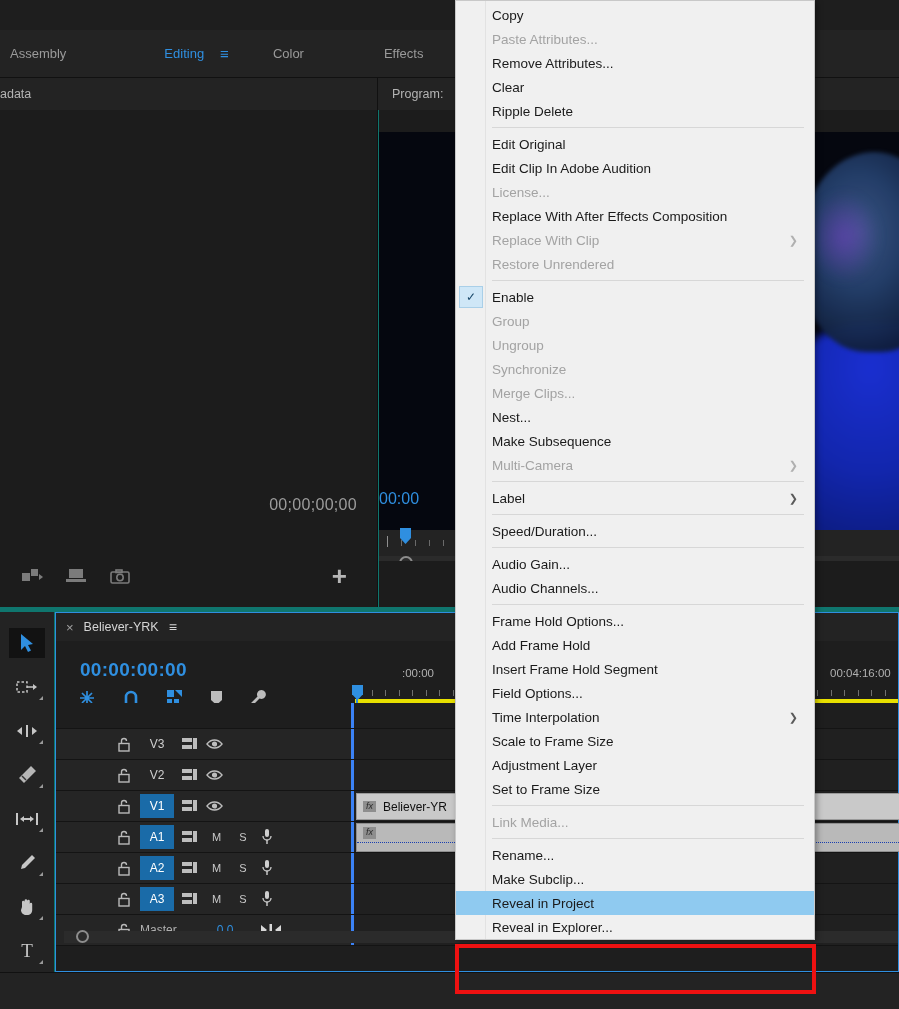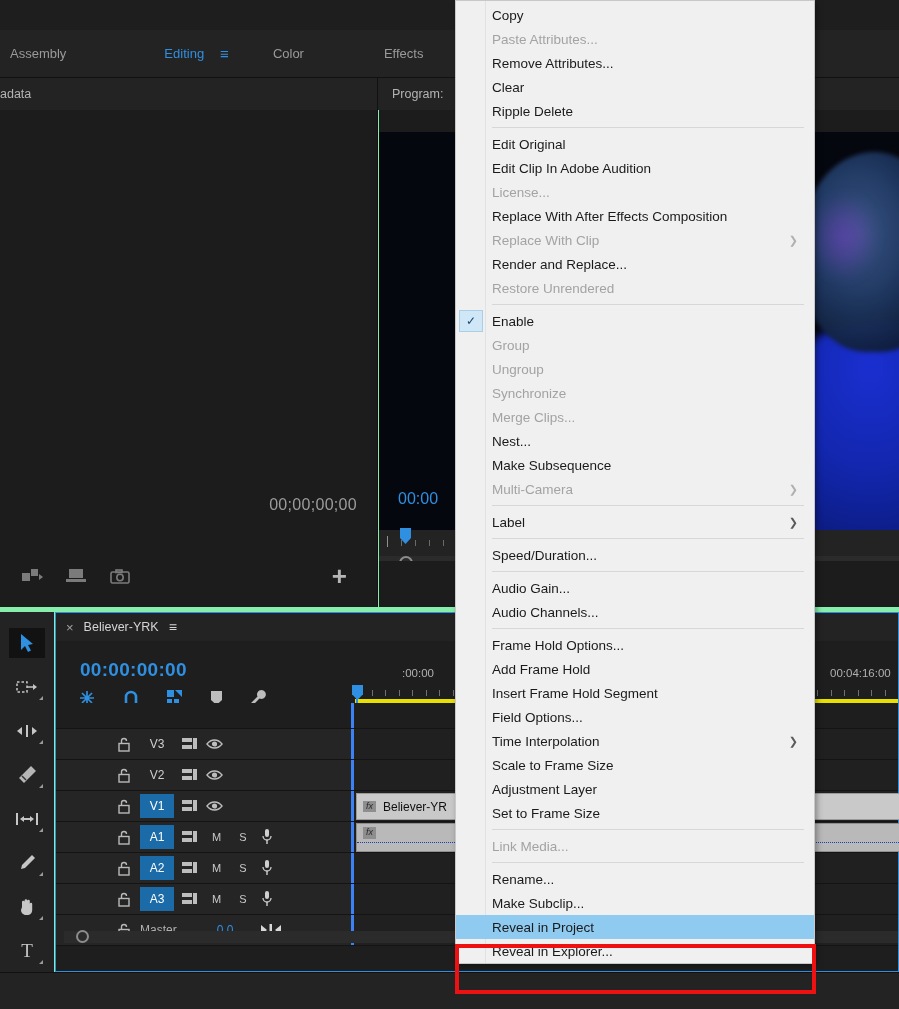--- a/index.html
+++ b/index.html
@@ -6,21 +6,21 @@
   html, body {
     width: 899px; height: 1009px;
     overflow: hidden;
     background: #1e1e1e;
     font-family: "Liberation Sans", sans-serif;
     -webkit-font-smoothing: antialiased;
   }
   #root { position: relative; width: 899px; height: 1009px; }
 
   
-  .app { position: absolute; inset: 0; background: #86efac; }
+  .app { position: absolute; inset: 0; background: #0f766e; }
 
   
   .titlebar {
     position: absolute; left: 0; top: 0; width: 899px; height: 30px;
     background: #1e1e1e;
   }
   .titlebar-white {
     position: absolute; left: 455px; top: 0; width: 360px; height: 30px;
     background: #ffffff;
   }
@@ -98,21 +98,21 @@
     background: radial-gradient(ellipse at 40% 20%, #1a2fd0 0%, #1226ad 40%, #0a1870 80%, #050c3a 100%);
     filter: blur(4px);
     border-radius: 40% 40% 0 0;
   }
   .pv-glow {
     position: absolute; left: 430px; top: 60px; width: 70px; height: 90px;
     background: radial-gradient(ellipse, rgba(120,60,200,.55), transparent 70%);
     filter: blur(6px);
   }
   .prog-tc {
-    position: absolute; left: 19px; top: 380px;
+    position: absolute; left: 0; top: 380px;
     color: #2f8fe0; font-size: 16px;
   }
   .prog-ruler {
     position: absolute; left: 0; top: 420px; width: 520px; height: 28px;
     background: #232323;
   }
   .prog-ruler .ticks {
     position: absolute; left: 0; top: 6px; width: 520px; height: 12px;
   }
   .prog-ruler .ticks i {
@@ -826,23 +826,20 @@
         <div class="mi disabled">
           <span>License...</span>
         </div>
         <div class="mi">
           <span>Replace With After Effects Composition</span>
         </div>
         <div class="mi disabled">
           <span>Replace With Clip</span>
           <span class="arrow">❯</span>
         </div>
-        <div class="mi">
-          <span>Render and Replace...</span>
-        </div>
         <div class="mi disabled">
           <span>Restore Unrendered</span>
         </div>
         <div class="sep"></div>
         <div class="mi">
           <span class="check">✓</span>
           <span>Enable</span>
         </div>
         <div class="mi disabled">
           <span>Group</span>

